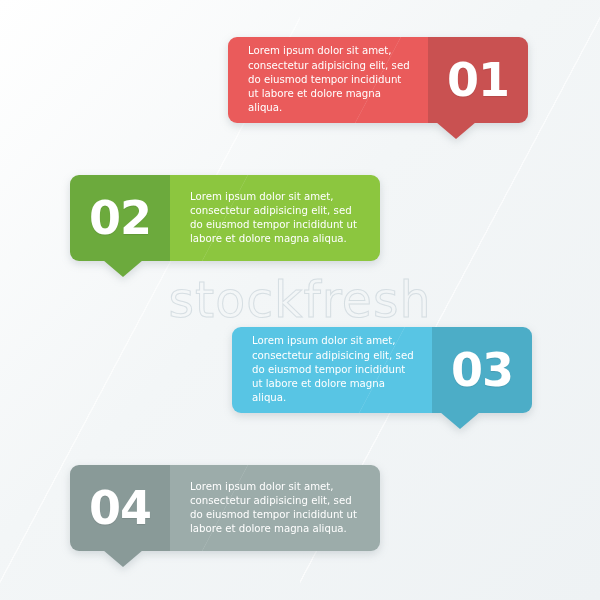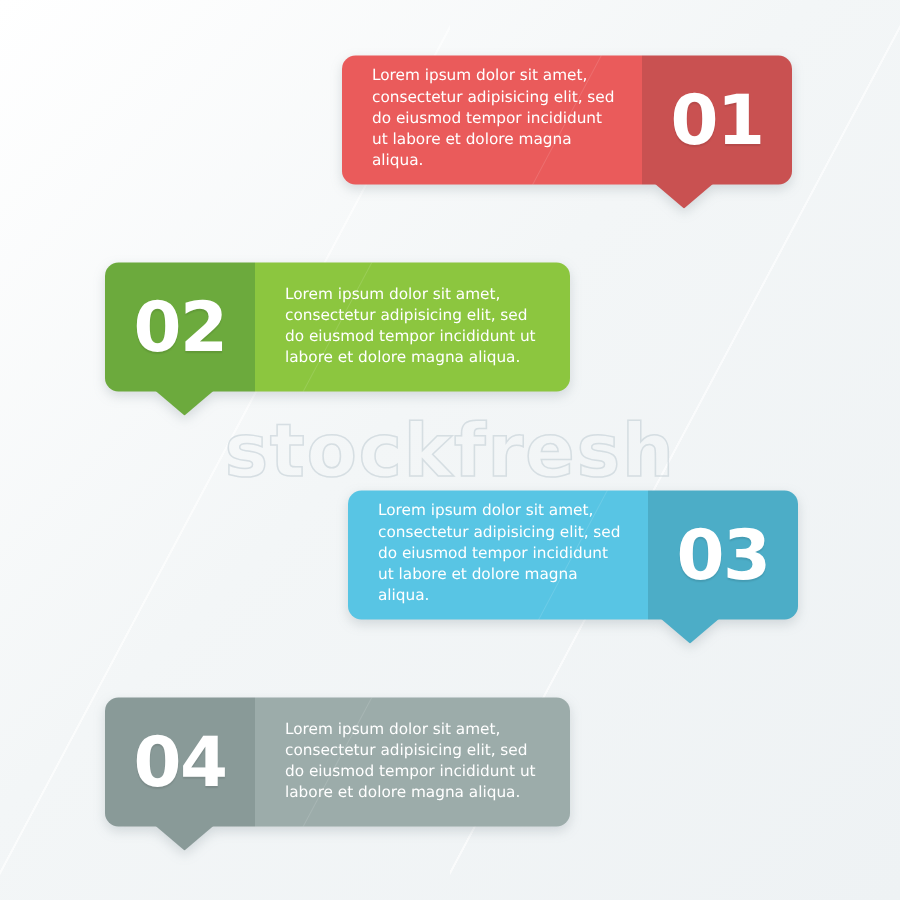--- a/index.html
+++ b/index.html
@@ -35,21 +35,21 @@
   }
 
   
   #watermark {
     position: absolute;
     left: 0; right: 0;
     top: 276px;
     text-align: center;
     font-family: "DejaVu Sans", sans-serif;
     font-size: 49px;
-    font-weight: 700;
+    font-weight: 400;
     letter-spacing: 1px;
     color: transparent;
     -webkit-text-stroke: 1px rgba(190,202,210,.55);
     user-select: none;
     line-height: 1;
   }
 
   
   .banner {
     position: absolute;

